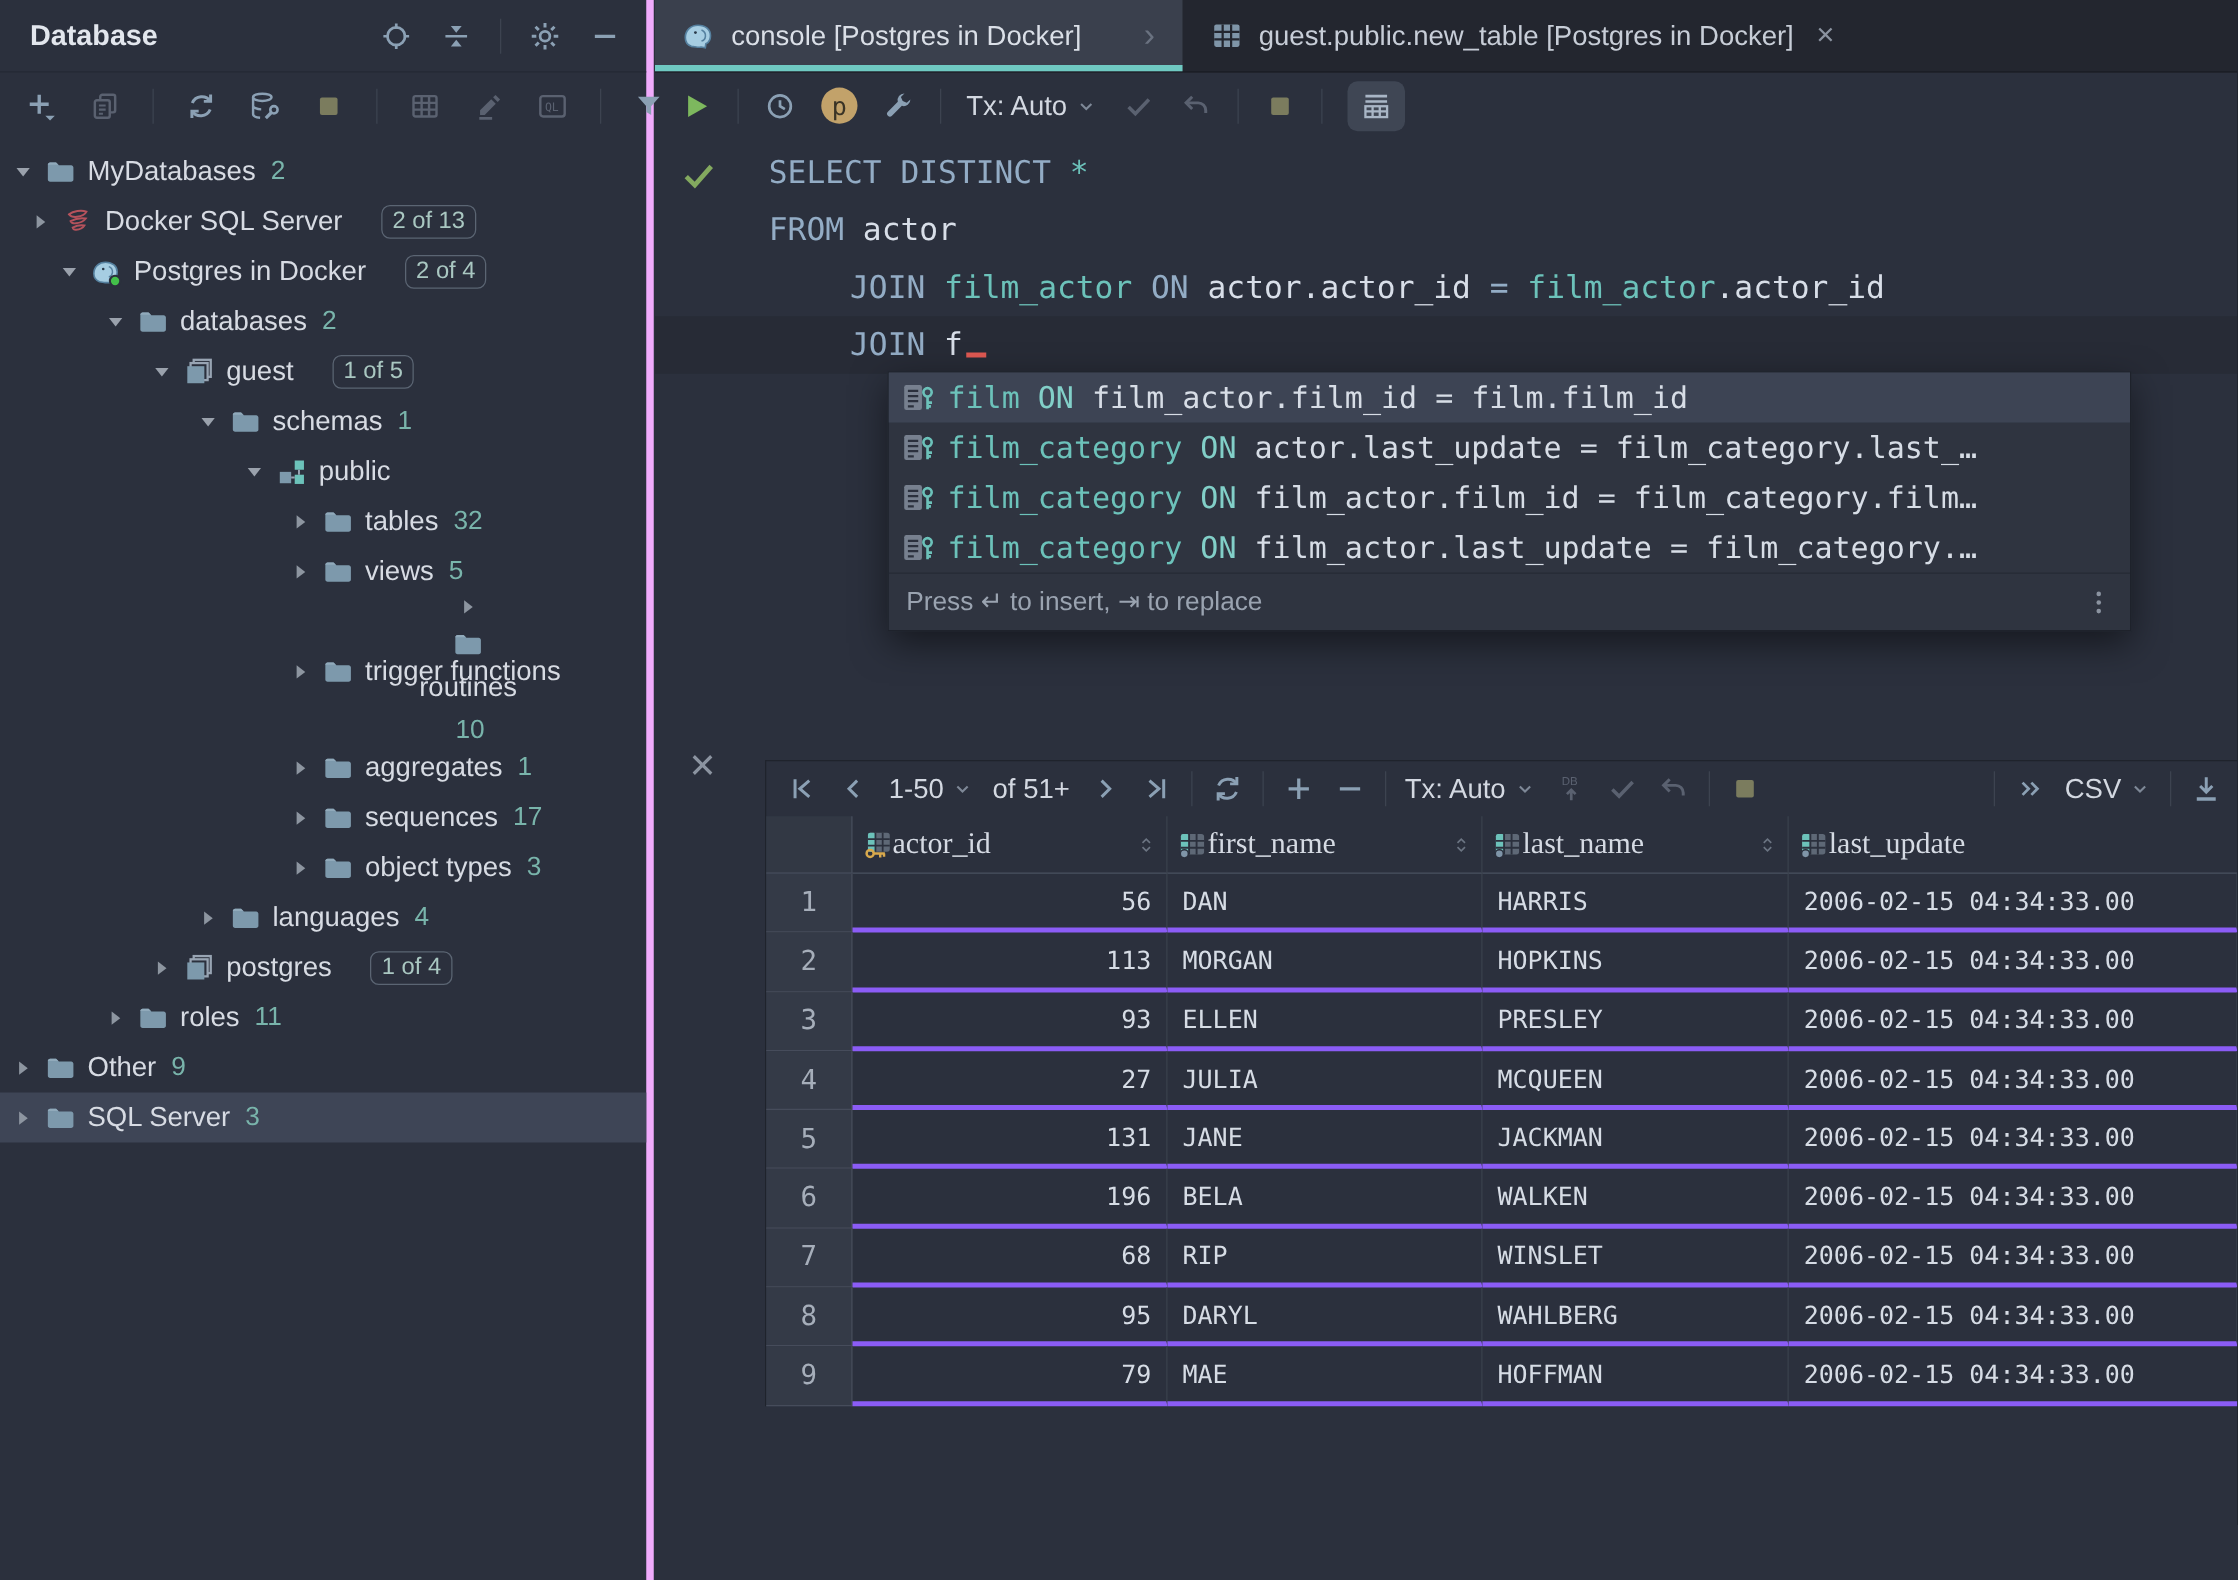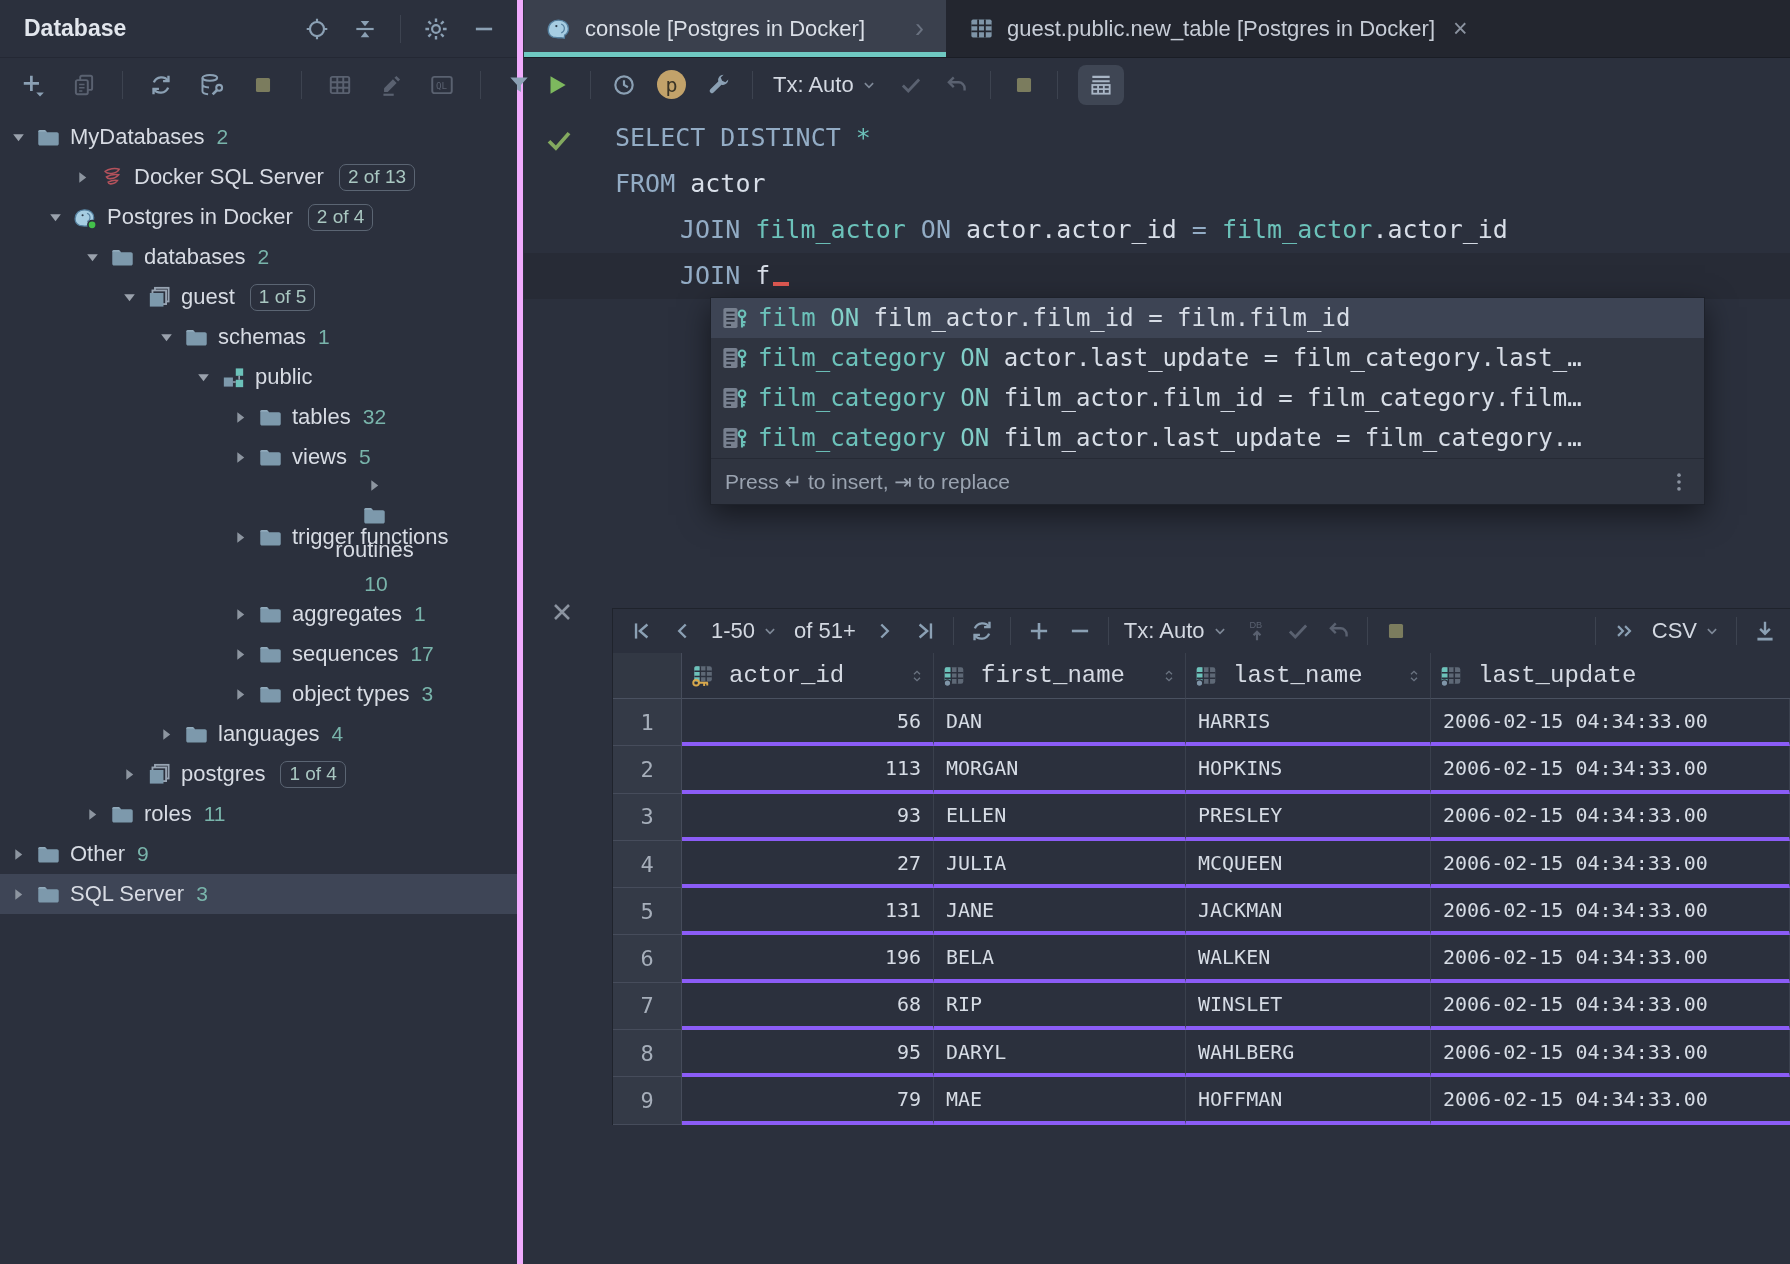--- a/index.html
+++ b/index.html
@@ -21,21 +21,21 @@
 
   .tree{padding-top:6px;font-size:22px;}
   .tree-row{height:40px;display:flex;align-items:center;gap:9px;white-space:nowrap;cursor:default;}
   .tree-row.selected{background:#3e4556;}
   .tw-arrow{width:17px;height:17px;display:flex;flex:0 0 auto;}
   .tw-arrow svg{width:100%;height:100%;}
   .tw-icon{width:25px;height:25px;display:flex;flex:0 0 auto;}
   .tw-icon svg{width:100%;height:100%;}
   .tw-label{color:#d7dbe3;}
   .tw-count{color:#79b4ab;font-size:21px;margin-left:3px;}
-  .tw-badge{font-size:19px;color:#a9c7c1;border:1px solid #5b6573;border-radius:7px;padding:1px 8px 2px;margin-left:6px;}
+  .tw-badge{font-size:19px;color:#a9c7c1;border:1px solid #5b6573;border-radius:7px;padding:1px 8px 2px;margin-left:22px;}
 
   
   .content{position:absolute;left:524px;top:0;right:0;height:100%;}
   .tabbar{height:57px;background:#23262f;display:flex;border-bottom:1px solid #1a1d25;}
   .tab{display:flex;align-items:center;font-size:22px;color:#c7cdd7;padding:0 22px;position:relative;box-sizing:border-box;}
   .tab.active{background:#3a404d;color:#dadfe7;width:422px;}
   .tab.active::after{content:"";position:absolute;left:0;right:0;bottom:0;height:5px;background:#6fc9c2;}
   .ticon{width:27px;height:27px;margin-right:12px;display:inline-flex;flex:0 0 auto;}
   .ticon svg{width:100%;height:100%;}
   .tab-chevron{color:#6a7280;font-size:27px;margin-left:auto;line-height:1;}
@@ -73,21 +73,21 @@
   .pop-kebab{margin-left:auto;width:22px;height:22px;color:#8b93a0;display:inline-flex;}
   .pop-kebab svg{width:100%;height:100%;}
 
   
   .res-close{position:absolute;left:548px;top:598px;width:28px;height:28px;color:#8b93a0;z-index:3;}
   .res-close svg{width:100%;height:100%;}
   .results{position:absolute;left:612px;top:608px;width:1178px;border-top:1px solid #1f232c;border-left:1px solid #1f232c;background:#2b303d;box-sizing:border-box;}
   .res-toolbar{height:44px;display:flex;align-items:center;gap:15px;padding:0 12px 0 16px;font-size:22px;}
   .grid-head{display:grid;grid-template-columns:69px 252px 252px 245px 359px;height:46px;}
   .gh-corner{background:#323844;border-right:1px solid #464c5b;border-bottom:1px solid #4a5160;}
-  .gh-cell{display:flex;align-items:center;gap:15px;padding:0 8px;font-family:Liberation Mono, monospace;font-size:24px;color:#d5dae3;
+  .gh-cell{display:flex;align-items:center;gap:0;padding:0 8px;font-family:Liberation Serif, serif;font-size:24px;color:#d5dae3;
            border-right:1px solid #3a404d;border-bottom:1px solid #4a5160;overflow:hidden;white-space:nowrap;}
   .gh-cell:last-child{border-right:none;}
   .gh-icon{width:24px;height:24px;display:inline-flex;flex:0 0 auto;}
   .gh-icon svg{width:100%;height:100%;}
   .sort{margin-left:auto;width:16px;height:22px;color:#6b7482;display:inline-flex;flex:0 0 auto;}
   .sort svg{width:100%;height:100%;}
   .grid-body{display:grid;grid-template-columns:69px 252px 252px 245px 359px;grid-auto-rows:47.3px;}
   .gb-num{background:#343a47;border-right:1px solid #464c5b;border-bottom:1px solid #464c5b;display:flex;align-items:center;justify-content:center;
           font-family:"DejaVu Sans Mono",monospace;font-size:22px;color:#a6aeba;}
   .gb-cell{display:flex;align-items:center;border-right:1px solid #3a404d;border-bottom:4px solid #8b5cf6;
@@ -203,21 +203,21 @@
           </span>
           <span class="tw-icon">
             <svg viewBox="0 0 22 22" fill="none">
               <path d="M2 6c0-.9.7-1.6 1.6-1.6h4.2l2 2h8.6c.9 0 1.6.7 1.6 1.6v8.4c0 .9-.7 1.6-1.6 1.6H3.6c-.9 0-1.6-.7-1.6-1.6V6z" fill="#7d99ac"></path>
               <path d="M2 6c0-.9.7-1.6 1.6-1.6h4.2L9.4 6H2z" fill="#91aabb"></path>
             </svg>
           </span>
           <span class="tw-label">MyDatabases</span>
           <span class="tw-count">2</span>
         </div>
-        <div class="tree-row" style="padding-left: 74px;">
+        <div class="tree-row" style="padding-left: 24px;">
           <span class="tw-arrow">
             <svg viewBox="0 0 16 16" fill="none">
               <path d="M5 3l6.5 5L5 13z" fill="#8d95a0"></path>
             </svg>
           </span>
           <span class="tw-icon">
             <svg viewBox="0 0 24 24" fill="none">
               <path d="M5 6.2c3.2-2.6 9.4-3.6 13.4-2.1-1 2.1-4.1 3.6-7.2 4-2.6.3-5.2-.6-6.2-1.9z" stroke="#b5525c" stroke-width="1.5"></path>
               <path d="M6.2 11.4c3-1.6 8.2-2.6 11.7-2-1.5 2-4.6 3.4-7.6 3.7-2 .2-3.6-.6-4.1-1.7z" stroke="#b5525c" stroke-width="1.5"></path>
               <path d="M7.8 16.4c2.5-1.3 6.1-2 9-1.6-1.2 1.9-3.9 3.1-6.4 3.3-1.4.1-2.3-.6-2.6-1.7z" stroke="#b5525c" stroke-width="1.5"></path>

